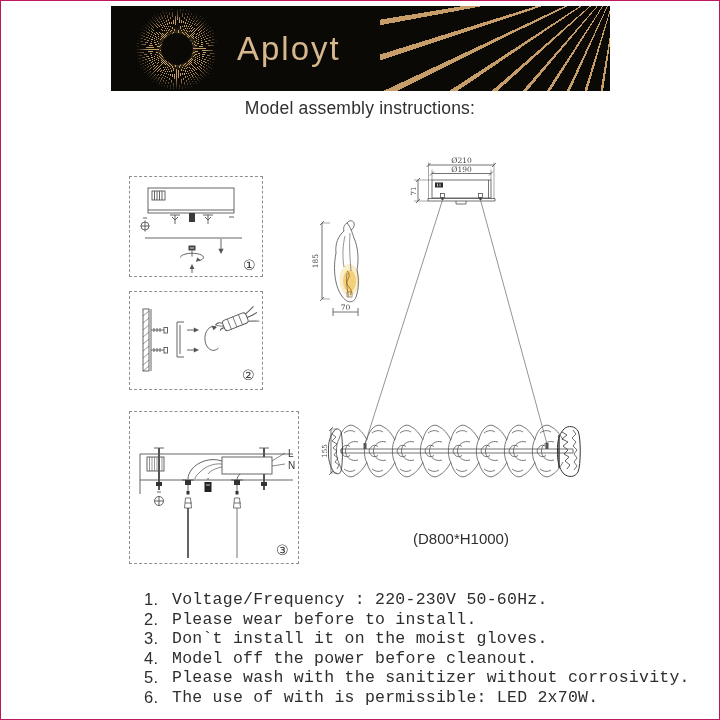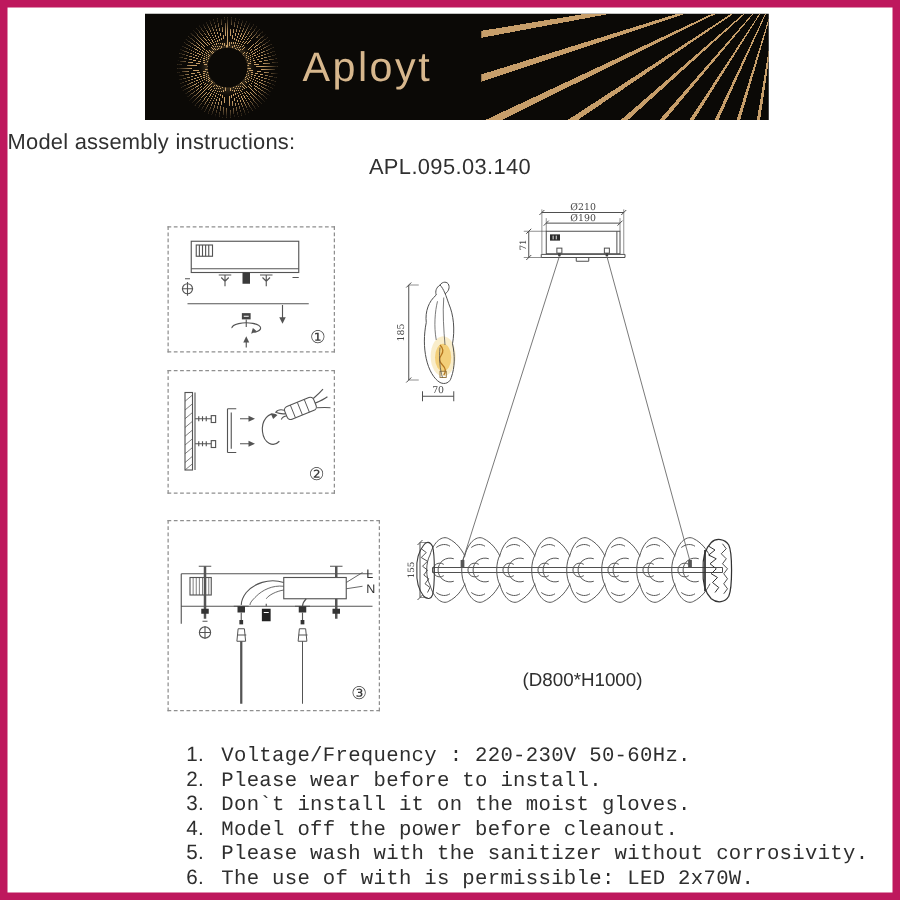--- a/index.html
+++ b/index.html
@@ -1,34 +1,34 @@
 <!DOCTYPE html>
 <html><head>
 <meta charset="utf-8">
 <style>
   html,body{margin:0;padding:0;background:#fff;}
   .sheet{
     position:relative;width:720px;height:720px;box-sizing:border-box;
-    background:#ffffff;border:6px solid #be185d;overflow:hidden;
+    background:#ffffff;border:1px solid #be185d;overflow:hidden;
     font-family:"Liberation Sans",sans-serif;color:#333;
   }
   
   .band{position:absolute;left:110px;top:5px;width:499px;height:85px;background:#0b0906;overflow:hidden;}
   .starburst{position:absolute;left:26px;top:3px;width:80px;height:80px;border-radius:50%;
     background:repeating-conic-gradient(from 0deg,rgba(206,164,108,.95) 0deg 1deg,rgba(11,9,6,0) 1deg 4.4deg);}
   .starburst::after{content:"";position:absolute;inset:0;border-radius:50%;
     background:radial-gradient(circle,rgba(11,9,6,0) 0 50%,#0b0906 72%);}
   .starburst::before{content:"";position:absolute;inset:30%;border-radius:50%;background:#0b0906;
     box-shadow:0 0 7px 1px rgba(210,170,110,.45);z-index:2;}
   .brand{position:absolute;left:126px;top:24px;font-size:33px;font-weight:400;letter-spacing:2px;
     color:#d7b78d;line-height:38px;}
   .corner-rays{position:absolute;right:0;top:0;width:230px;height:100%;
     background:repeating-conic-gradient(from 0deg at 104% -30%,rgba(199,158,104,0) 0deg 6.6deg,#c79e6a 6.6deg 7.9deg);}
   
-  .doc-title{position:absolute;left:0;top:97px;width:100%;text-align:left;font-size:17.5px;
+  .doc-title{position:absolute;left:0;top:97px;width:100%;text-align:center;font-size:17.5px;
     letter-spacing:.2px;color:#303030;}
   .doc-sub{position:absolute;left:0;top:117px;width:100%;text-align:center;font-size:17.5px;
     letter-spacing:.3px;color:#303030;}
   
   .stepbox{position:absolute;border:1.4px dashed #8f8f8f;box-sizing:border-box;}
   .box1{left:128px;top:175px;width:134px;height:101px;}
   .box2{left:128px;top:290px;width:134px;height:99px;}
   .box3{left:128px;top:410px;width:170px;height:153px;}
   .stepbox svg{position:absolute;left:0;top:0;}
   .badge{position:absolute;font-family:"DejaVu Sans",sans-serif;font-size:14px;color:#3c3c3c;}
@@ -51,21 +51,20 @@
 
 <div class="sheet">
 
   <div class="band">
     <div class="starburst"></div>
     <div class="brand">Aployt</div>
     <div class="corner-rays"></div>
   </div>
 
   <div class="doc-title">Model assembly instructions:</div>
-  <div class="doc-sub">APL.095.03.140</div>
 
   <div class="stepbox box1">
     <svg width="131" height="98" viewBox="0 0 131 98">
       <g stroke="#545454" stroke-width=".9" fill="none">
         <rect x="18" y="11" width="86" height="25"></rect>
         <line x1="18" y1="33" x2="104" y2="33"></line>
         <rect x="22" y="14" width="13" height="9"></rect>
         <path d="M24.5 14v9M27 14v9M29.5 14v9M32 14v9"></path>
         <path d="M40 38h10M45 38v9M42 40l3 3M48 40l-3 3"></path>
         <path d="M73 38h10M78 38v9M75 40l3 3M81 40l-3 3"></path>

